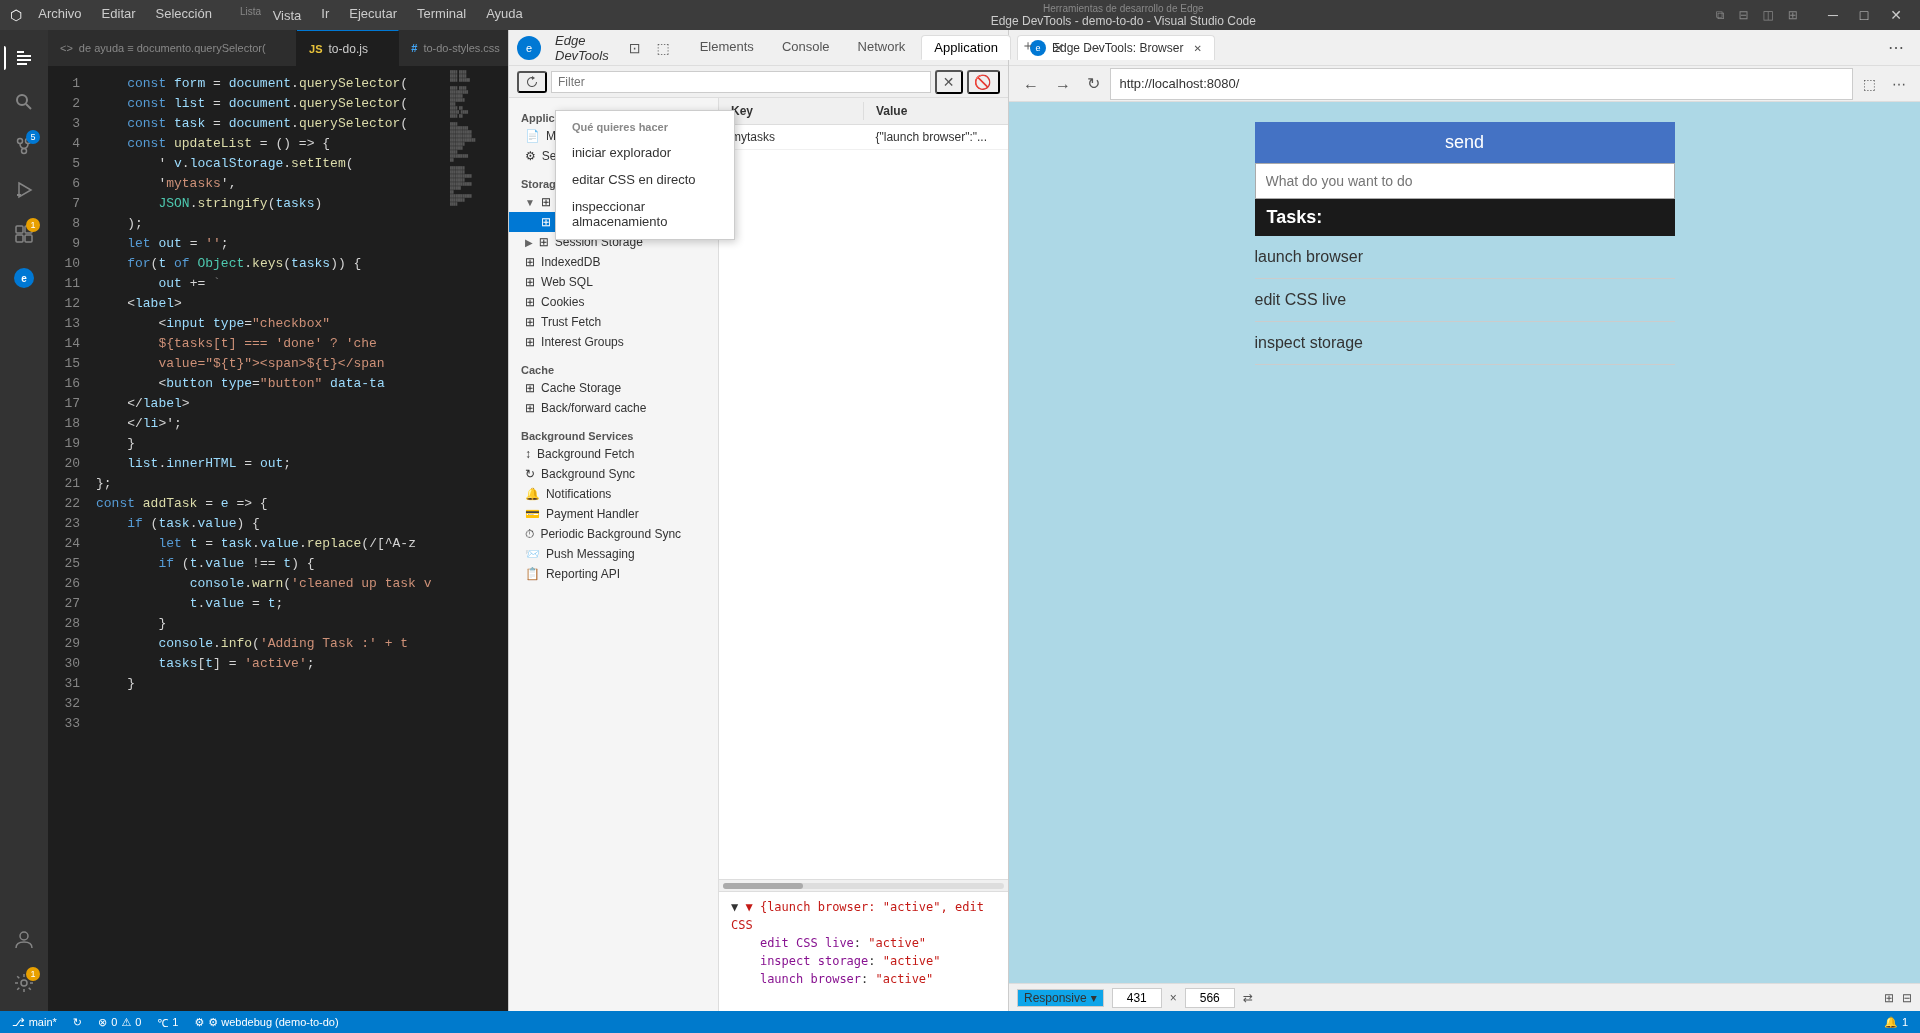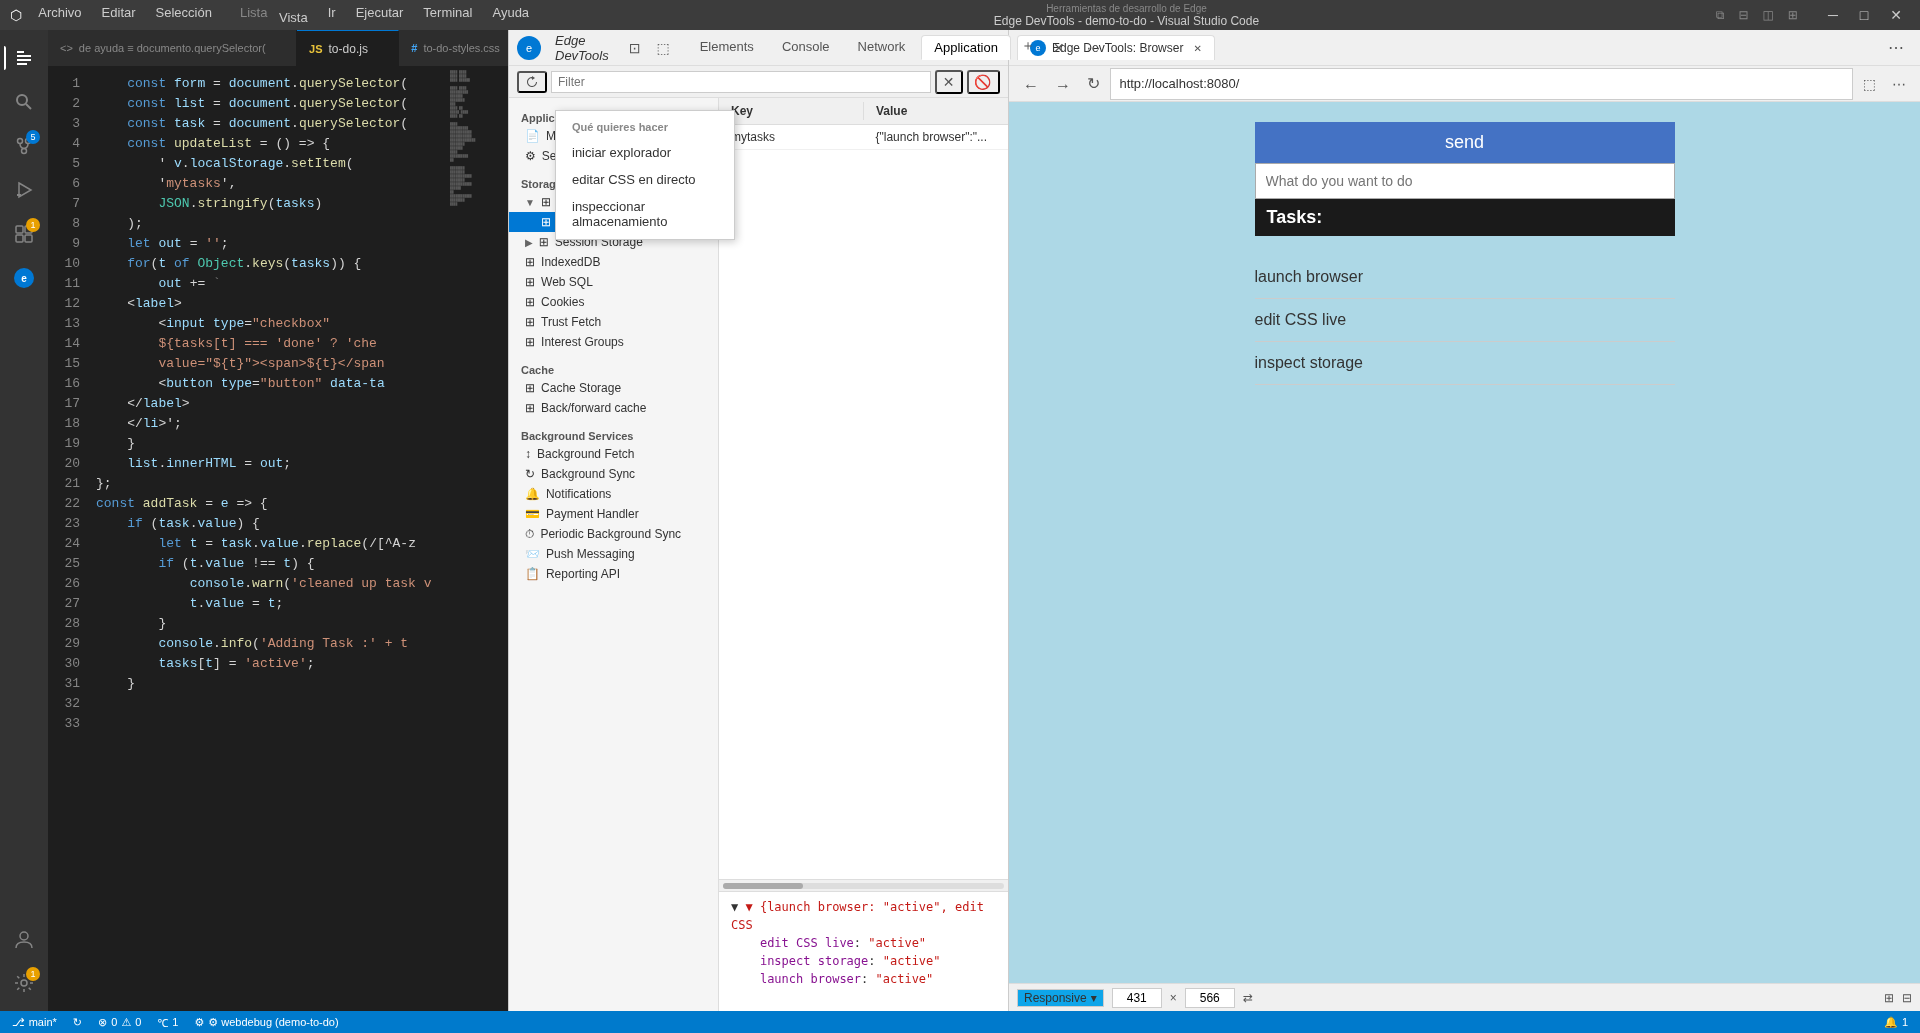--- a/index.html
+++ b/index.html
@@ -390,21 +390,20 @@
     .app-content {
       flex: 1;
       background: #add8e6;
       display: flex;
       flex-direction: column;
       padding: 20px;
       align-items: center;
     }
     .app-widget {
       width: 420px;
-      margin-bottom: 20px;
     }
     .send-btn {
       width: 100%;
       background: #4472c4;
       color: #fff;
       font-size: 18px;
       font-weight: 500;
       padding: 10px;
       text-align: center;
       cursor: pointer;
@@ -520,21 +519,21 @@
 <body>
 
 <div class="title-bar">
   <div class="title-bar-left">
     <span class="title-bar-icon">⬡</span>
     <div class="title-bar-menu">
       <span>Archivo</span>
       <span>Editar</span>
       <span>Selección</span>
       <span>
-        <span style="font-size:13px;vertical-align:super;color:#888">Lista</span> Vista</span>
+        <span style="font-size:10px;vertical-align:super;color:#888">Lista</span> Vista</span>
       <span>Ir</span>
       <span>Ejecutar</span>
       <span>Terminal</span>
       <span>Ayuda</span>
     </div>
   </div>
   <div class="title-bar-center">
     <div style="font-size:10px;color:#888">Herramientas de desarrollo de Edge</div>
     <div>Edge DevTools - demo-to-do - Visual Studio Code</div>
   </div>

